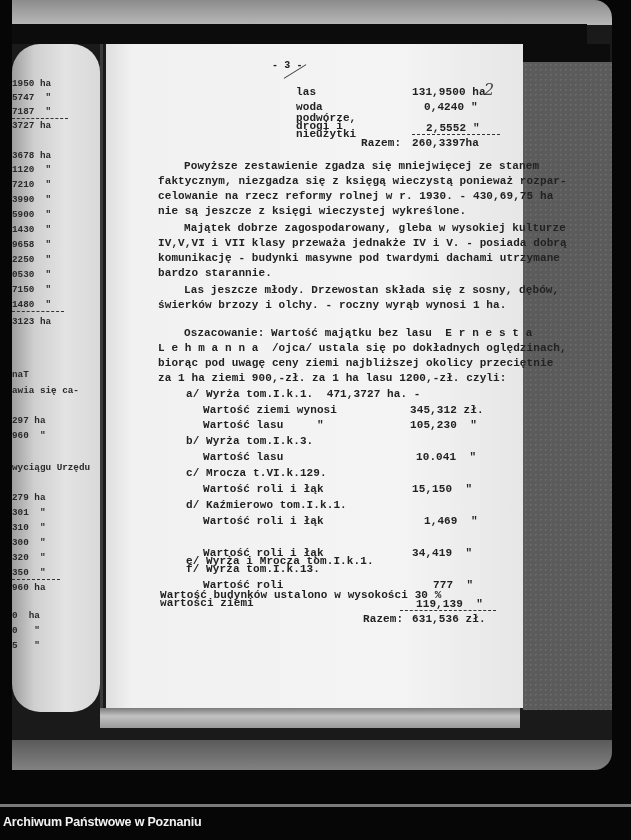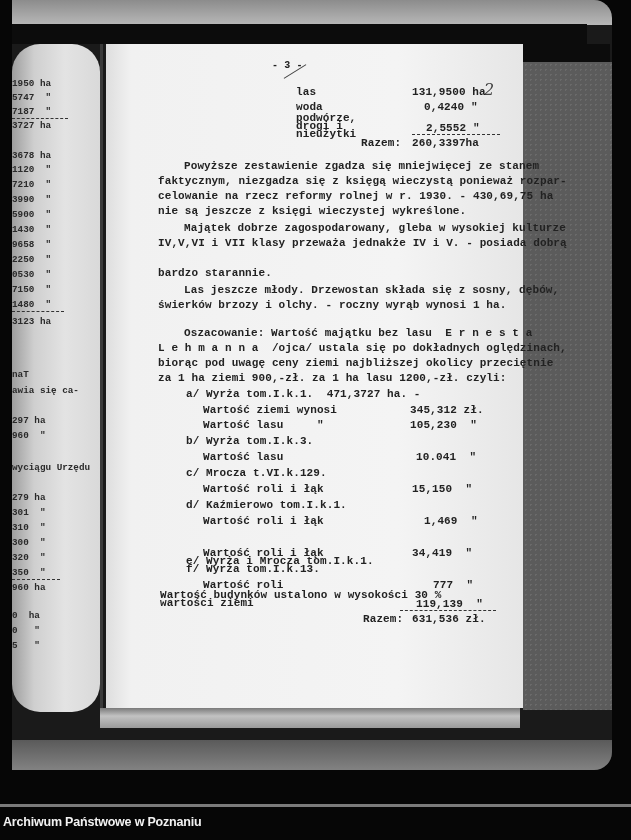--- a/index.html
+++ b/index.html
@@ -83,20 +83,21 @@
     <div class="rule" style="left:306px;top:90px;width:88px"></div>
     <span class="t" style="left:255px;top:93px">Razem:</span>
     <span class="t" style="left:306px;top:93px">260,3397ha</span>
 
     <span class="t" style="left:78px;top:116px">Powyższe zestawienie zgadza się mniejwięcej ze stanem</span>
     <span class="t" style="left:52px;top:131px">faktycznym, niezgadza się z księgą wieczystą ponieważ rozpar-</span>
     <span class="t" style="left:52px;top:146px">celowanie na rzecz reformy rolnej w r. 1930. - 430,69,75 ha</span>
     <span class="t" style="left:52px;top:161px">nie są jeszcze z księgi wieczystej wykreślone.</span>
     <span class="t" style="left:78px;top:178px">Majątek dobrze zagospodarowany, gleba w wysokiej kulturze</span>
     <span class="t" style="left:52px;top:193px">IV,V,VI i VII klasy przeważa jednakże IV i V. - posiada dobrą</span>
+    <span class="t" style="left:52px;top:208px">komunikację - budynki masywne pod twardymi dachami utrzymane</span>
     <span class="t" style="left:52px;top:223px">bardzo starannie.</span>
     <span class="t" style="left:78px;top:240px">Las jeszcze młody. Drzewostan składa się z sosny, dębów,</span>
     <span class="t" style="left:52px;top:255px">świerków brzozy i olchy. - roczny wyrąb wynosi 1 ha.</span>
 
     <span class="t" style="left:78px;top:283px">Oszacowanie: Wartość majątku bez lasu  E r n e s t a</span>
     <span class="t" style="left:52px;top:313px">biorąc pod uwagę ceny ziemi najbliższej okolicy przeciętnie</span>
     <span class="t" style="left:52px;top:298px">L e h m a n n a  /ojca/ ustala się po dokładnych oględzinach,</span>
     <span class="t" style="left:52px;top:328px">za 1 ha ziemi 900,-zł. za 1 ha lasu 1200,-zł. czyli:</span>
 
     <span class="t" style="left:80px;top:344px">a/ Wyrża tom.I.k.1.  471,3727 ha. -</span>

